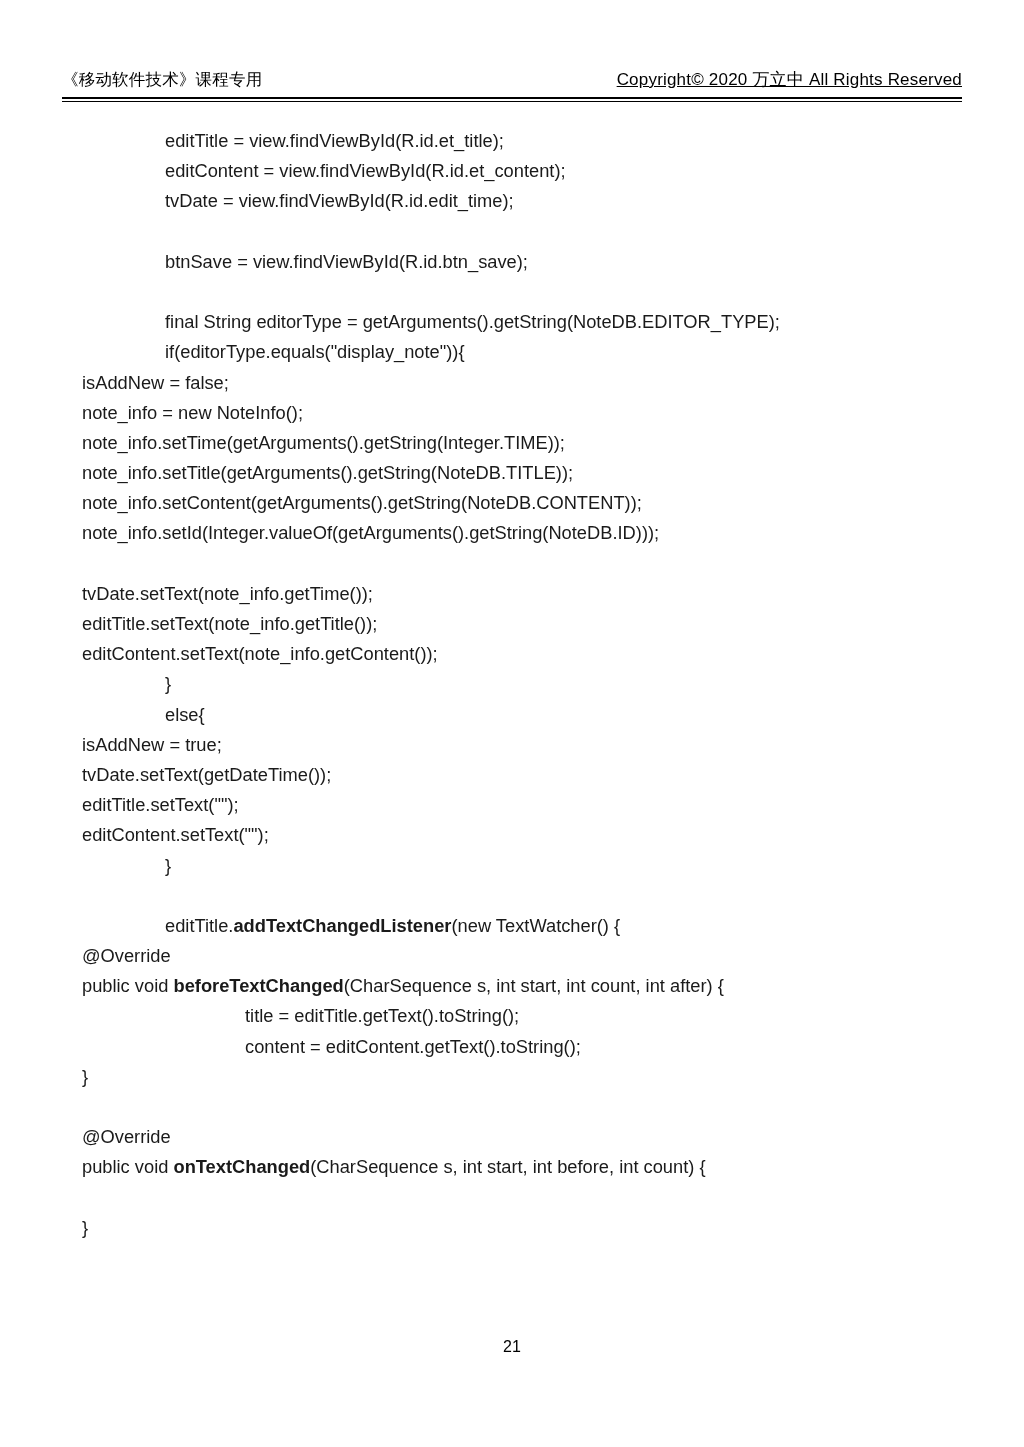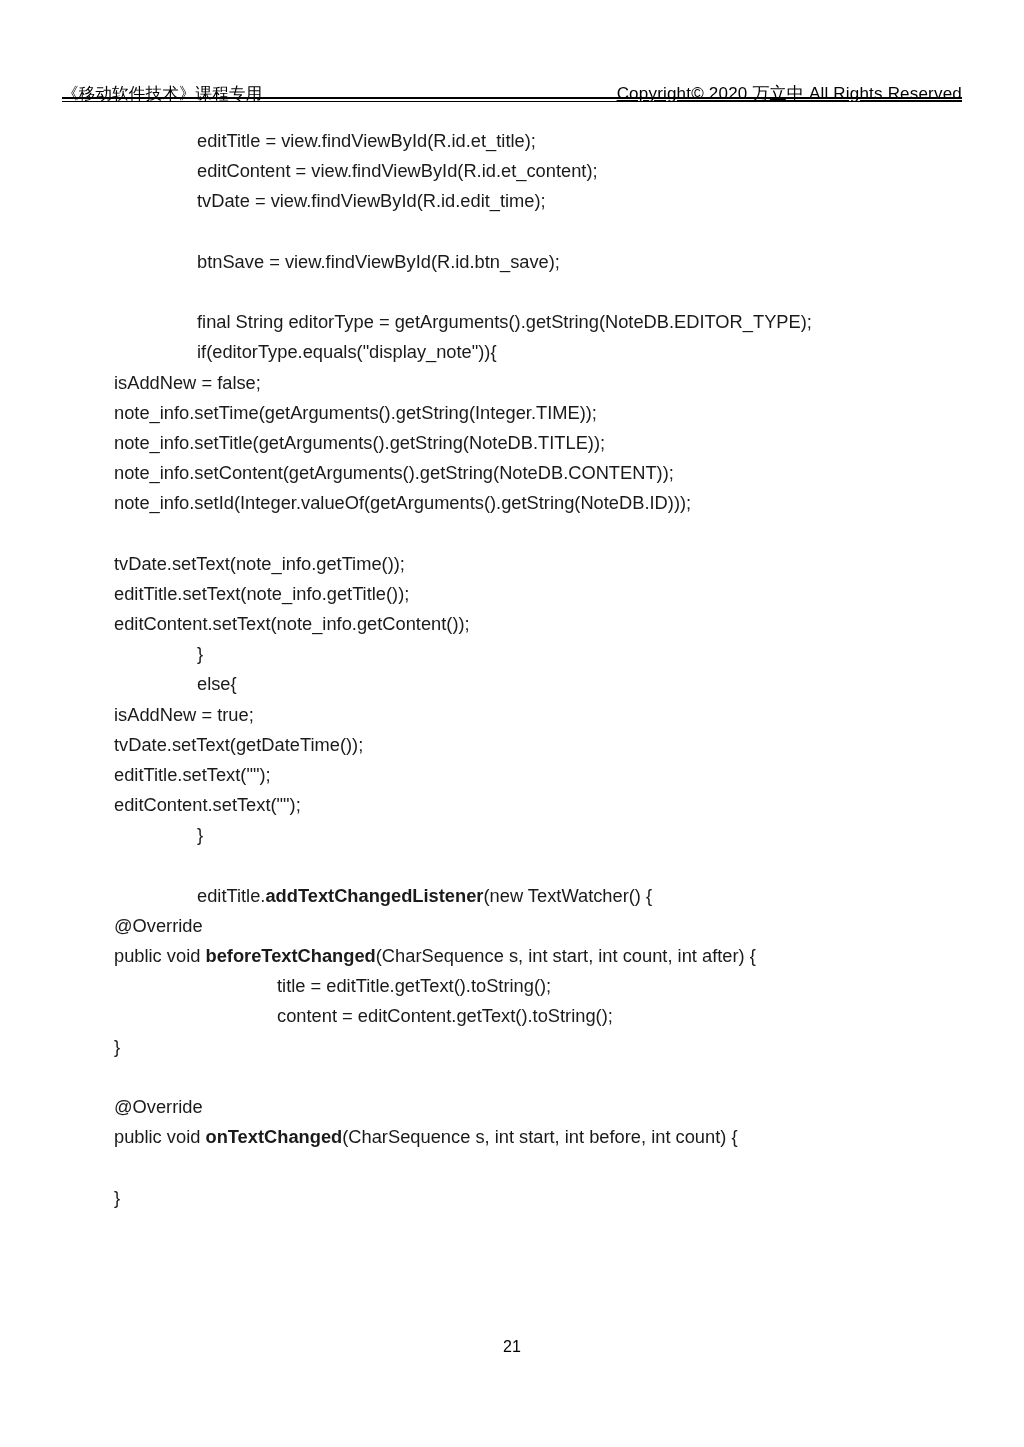--- a/index.html
+++ b/index.html
@@ -15,21 +15,21 @@
     font-family: "Liberation Sans", sans-serif;
     color: #000000;
     overflow: hidden;
     box-sizing: border-box;
   }
 
   
   .header {
     position: absolute;
     left: 62px;
-    top: 82px;
+    top: 68px;
     width: 900px;
     display: flex;
     align-items: flex-end;
     justify-content: space-between;
   }
   .header-left {
     font-size: 16.5px;
     letter-spacing: 0.2px;
     white-space: nowrap;
   }
@@ -57,21 +57,20 @@
     height: 1px;
     background: #000000;
   }
 
   
   .code {
     position: absolute;
     left: 0;
     top: 126px;
     width: 984px;
-    margin-left: 32px;
   }
   .line {
     height: 30.2px;
     font-size: 18.3px;
     line-height: 30.2px;
     white-space: pre;
     color: #1a1a1a;
     padding-left: 165px;
     box-sizing: border-box;
   }
@@ -110,20 +109,21 @@
   <div class="code" id="code-block">
       <div class="line">editTitle = view.findViewById(R.id.et_title);</div>
       <div class="line">editContent = view.findViewById(R.id.et_content);</div>
       <div class="line">tvDate = view.findViewById(R.id.edit_time);</div>
       <div class="line blank">&nbsp;</div>
       <div class="line">btnSave = view.findViewById(R.id.btn_save);</div>
       <div class="line blank">&nbsp;</div>
       <div class="line">final String editorType = getArguments().getString(NoteDB.EDITOR_TYPE);</div>
       <div class="line">if(editorType.equals("display_note")){</div>
       <div class="line i1">isAddNew = false;</div>
+      <div class="line i1">note_info = new NoteInfo();</div>
       <div class="line i1">note_info.setTime(getArguments().getString(Integer.TIME));</div>
       <div class="line i1">note_info.setTitle(getArguments().getString(NoteDB.TITLE));</div>
       <div class="line i1">note_info.setContent(getArguments().getString(NoteDB.CONTENT));</div>
       <div class="line i1">note_info.setId(Integer.valueOf(getArguments().getString(NoteDB.ID)));</div>
       <div class="line i1 blank">&nbsp;</div>
       <div class="line i1">tvDate.setText(note_info.getTime());</div>
       <div class="line i1">editTitle.setText(note_info.getTitle());</div>
       <div class="line i1">editContent.setText(note_info.getContent());</div>
       <div class="line">}</div>
       <div class="line">else{</div>

